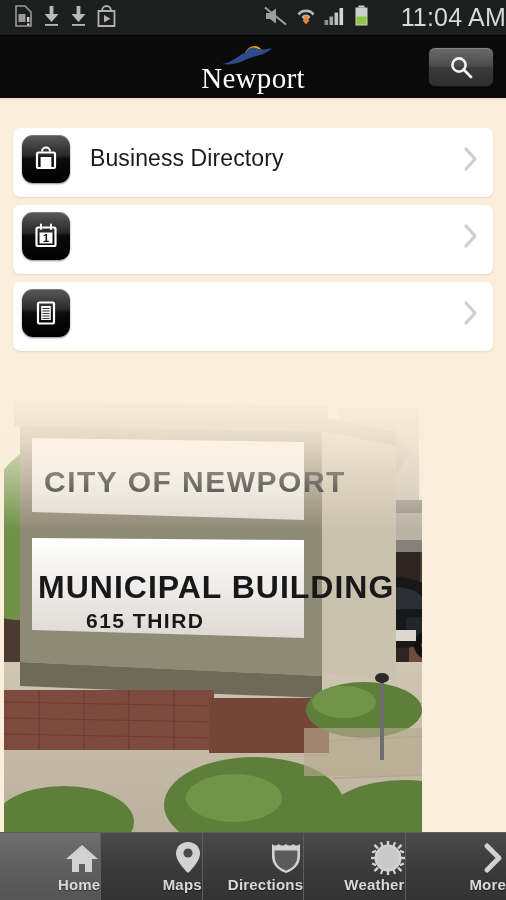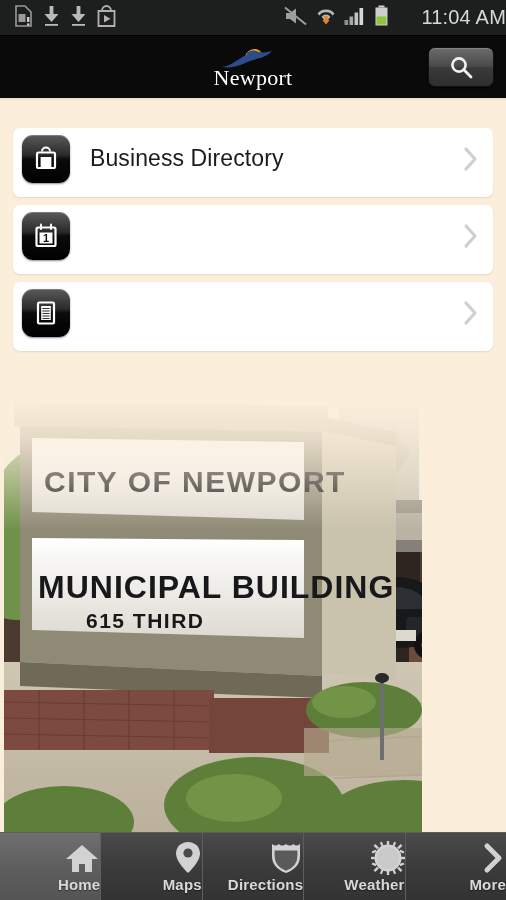--- a/index.html
+++ b/index.html
@@ -13,38 +13,38 @@
   
   .statusbar {
     position:absolute; top:0; left:0; width:506px; height:36px;
     background:#1d1f1f;
     display:flex; align-items:center;
     border-bottom:1px solid #000;
   }
   .sb-left { display:flex; align-items:center; gap:10px; padding-left:14px; }
   .sb-right { display:flex; align-items:center; gap:7px; margin-left:auto; padding-right:12px; }
   .sb-time {
-    color:#d8d8d8; font-size:20px; letter-spacing:0.2px;
+    color:#d8d8d8; font-size:25px; letter-spacing:0.2px;
     font-family:"Liberation Sans", sans-serif;
     margin-left:20px;
   }
   .sb-icon { display:block; }
 
   
   .header {
     position:absolute; top:36px; left:0; width:506px; height:64px;
     background:#0a0a0a;
     display:flex; align-items:center; justify-content:center;
     border-bottom:2px solid #f2e2c8;
   }
   .logo-wrap { display:flex; flex-direction:column; align-items:center; }
   .logo-mark { width:78px; height:26px; display:block; margin-bottom:-4px; }
   .logo-text {
     font-family:"Liberation Serif", serif;
-    color:#ffffff; font-size:22px; line-height:1;
+    color:#ffffff; font-size:29px; line-height:1;
     letter-spacing:0.3px;
   }
   .search-btn {
     position:absolute; right:12px; top:11px;
     width:66px; height:40px; border-radius:7px;
     background:linear-gradient(180deg,#6b6b6b 0%,#4a4a4a 48%,#3a3a3a 52%,#2e2e2e 100%);
     border:1px solid #111;
     box-shadow:inset 0 1px 0 rgba(255,255,255,.18), 0 1px 2px rgba(0,0,0,.6);
     display:flex; align-items:center; justify-content:center;
     cursor:pointer;

